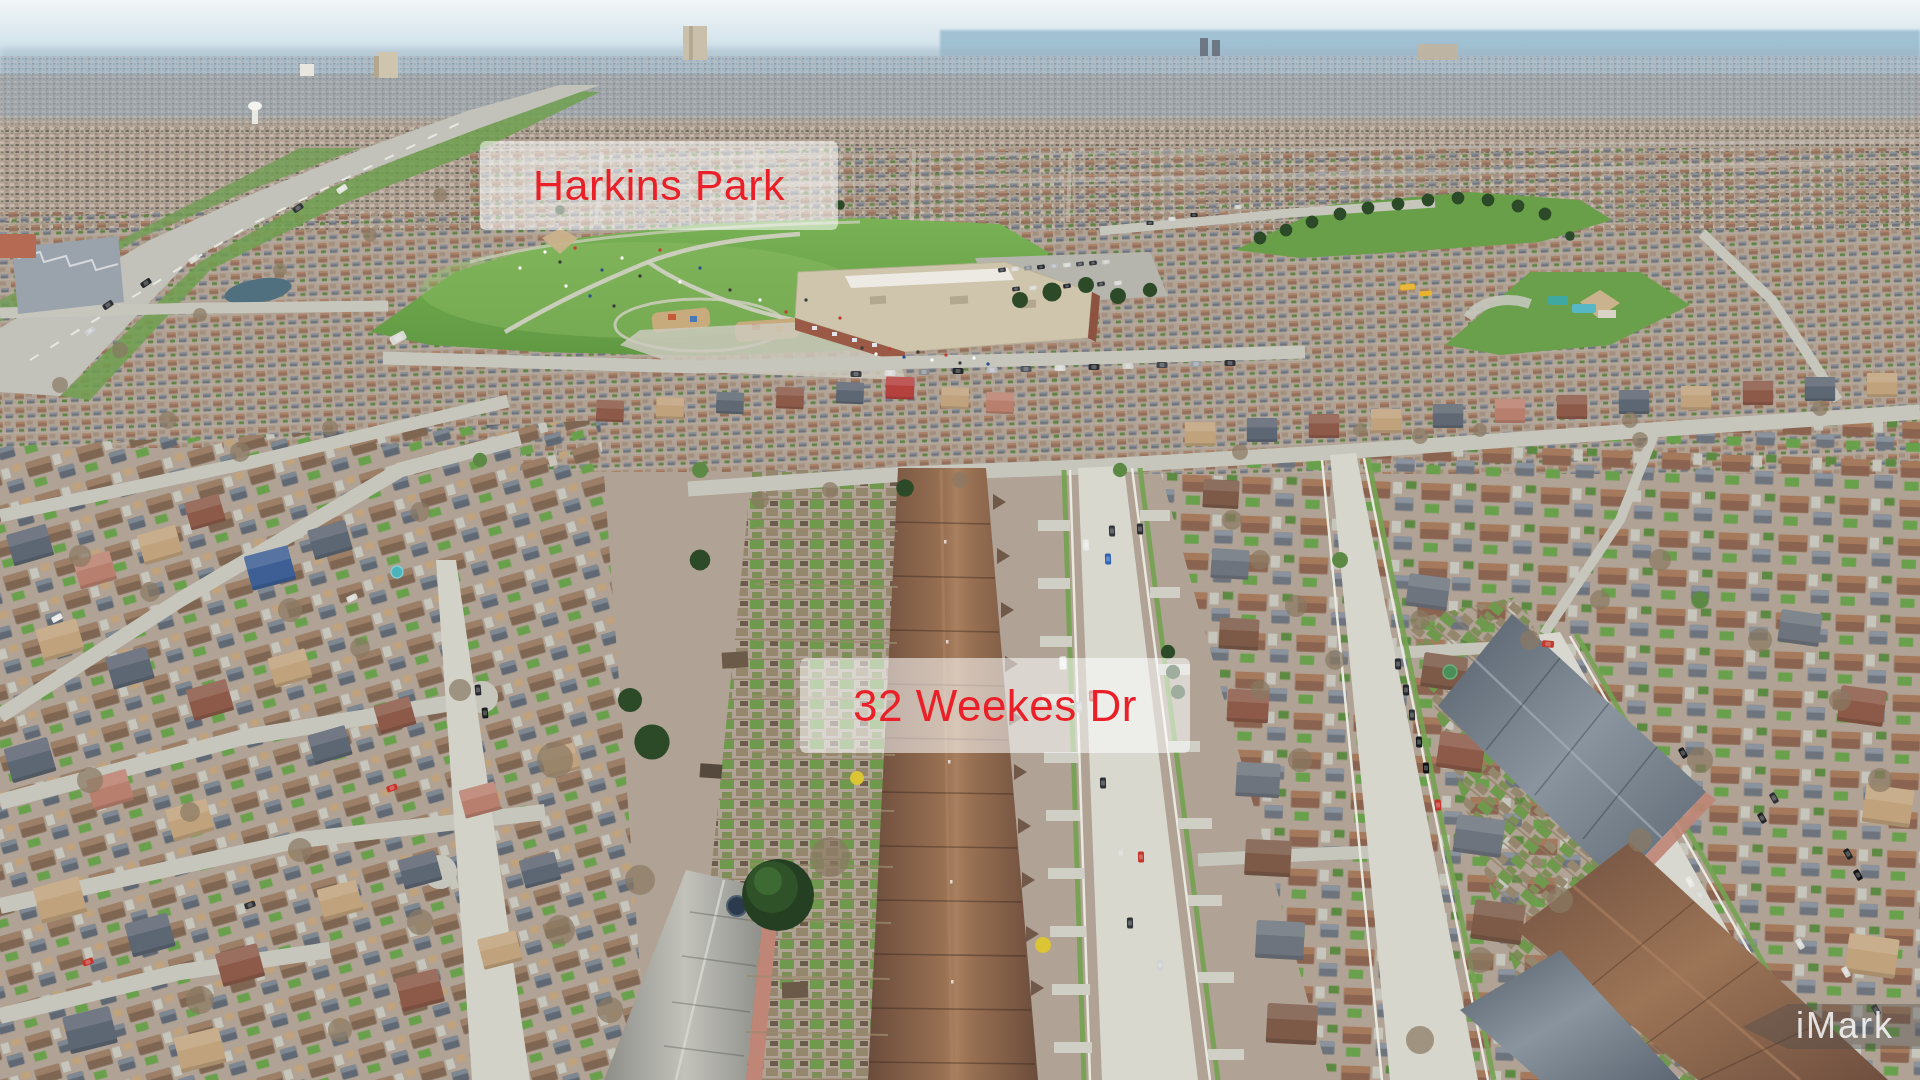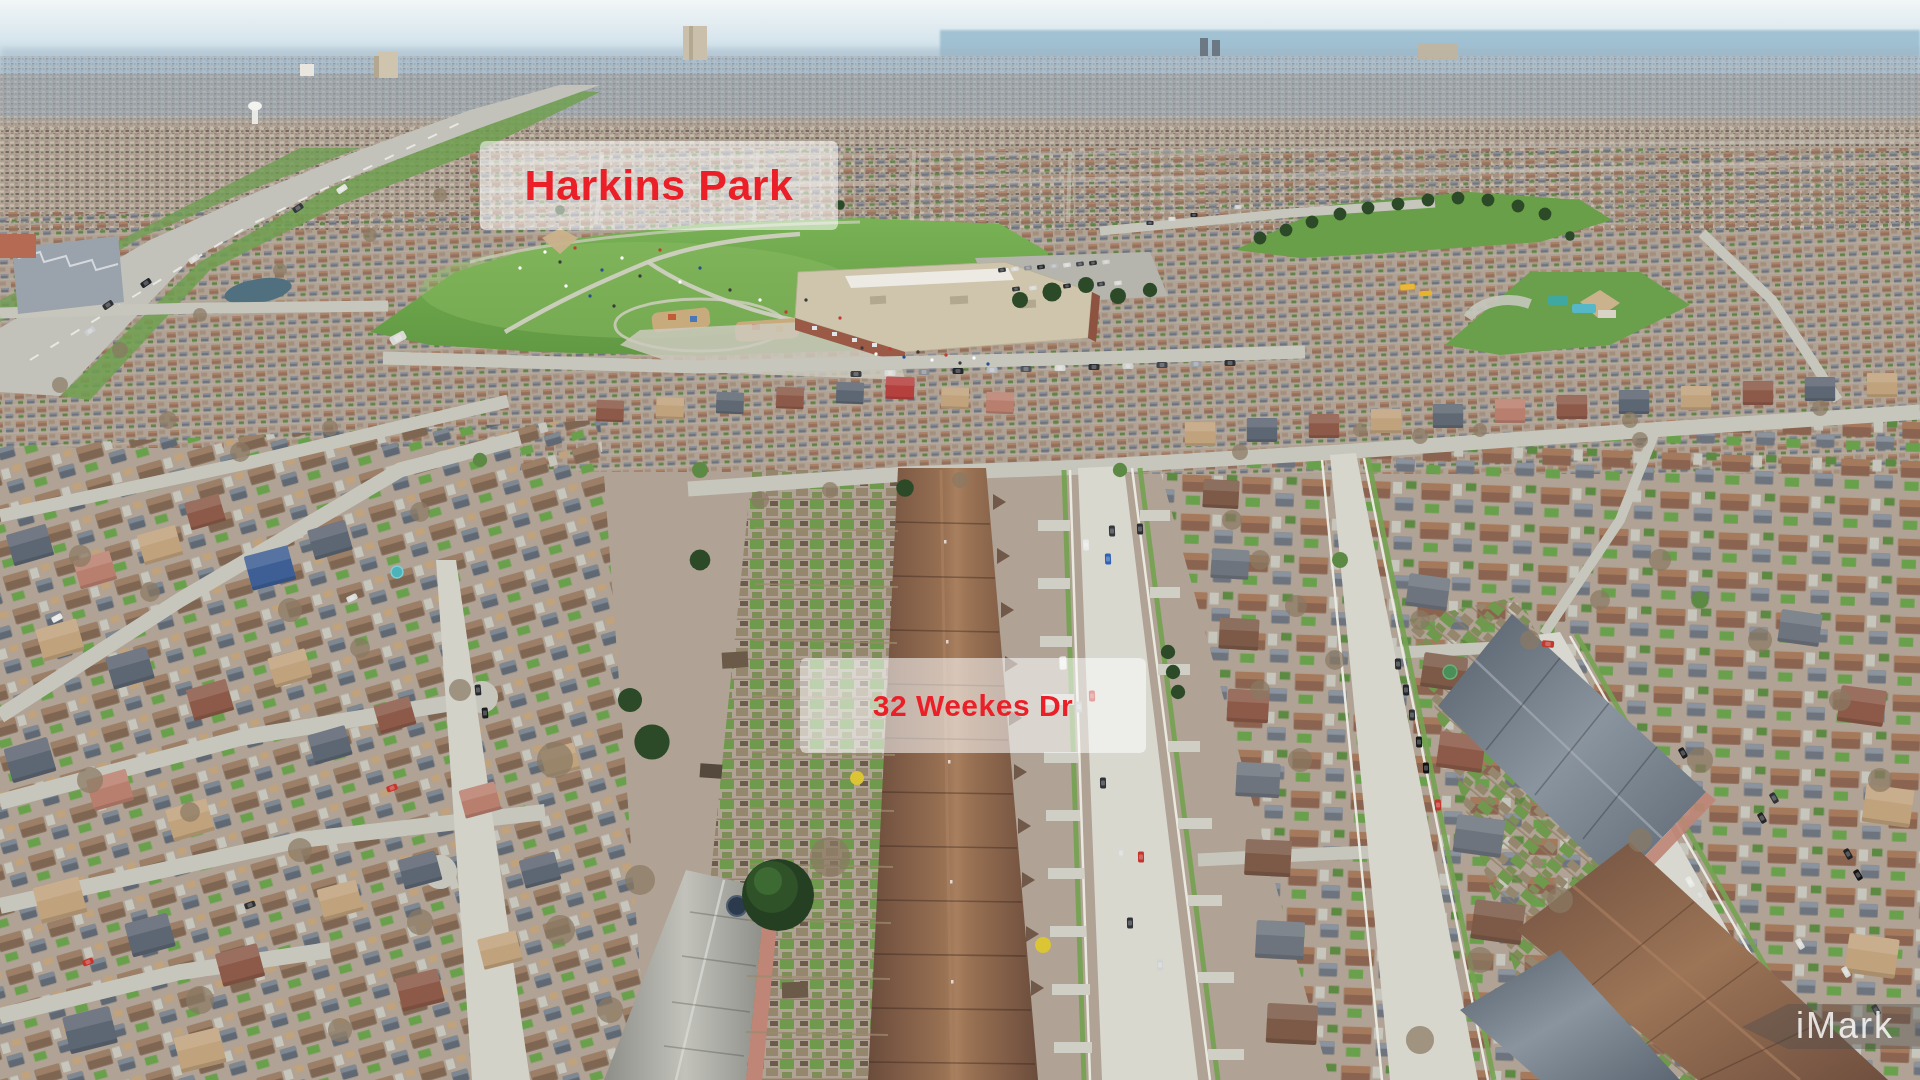--- a/index.html
+++ b/index.html
@@ -1,23 +1,23 @@
 <!DOCTYPE html>
 <html><head>
 <meta charset="utf-8">
 <style>
   html,body{margin:0;padding:0;background:#222;}
   .stage{position:relative;width:1920px;height:1080px;overflow:hidden;
          font-family:"Liberation Sans",sans-serif;background:#b3a497;}
   .scene{position:absolute;left:0;top:0;width:1920px;height:1080px;display:block;}
   .photo-label{position:absolute;display:flex;align-items:center;justify-content:center;
          background:rgba(255,255,255,0.55);border-radius:6px;
-         color:#eb1f27;font-weight:bold;letter-spacing:.5px;text-align:center;}
+         color:#eb1f27;font-weight:normal;letter-spacing:.5px;text-align:center;}
   .label-park{left:480px;top:141px;width:358px;height:89px;font-size:43px;}
-  .label-address{left:800px;top:658px;width:346px;height:95px;font-size:30px;}
+  .label-address{left:800px;top:658px;width:390px;height:95px;font-size:44px;}
   .watermark{position:absolute;right:-16px;bottom:30px;width:196px;height:48px;}
   .watermark svg{position:absolute;left:0;top:0;}
   .wm-text{position:absolute;left:56px;top:3px;font-size:36px;font-weight:normal;
          letter-spacing:2px;color:rgba(255,255,255,0.82);}
 </style>
 </head>
 <body>
 
 <div class="stage">
 

